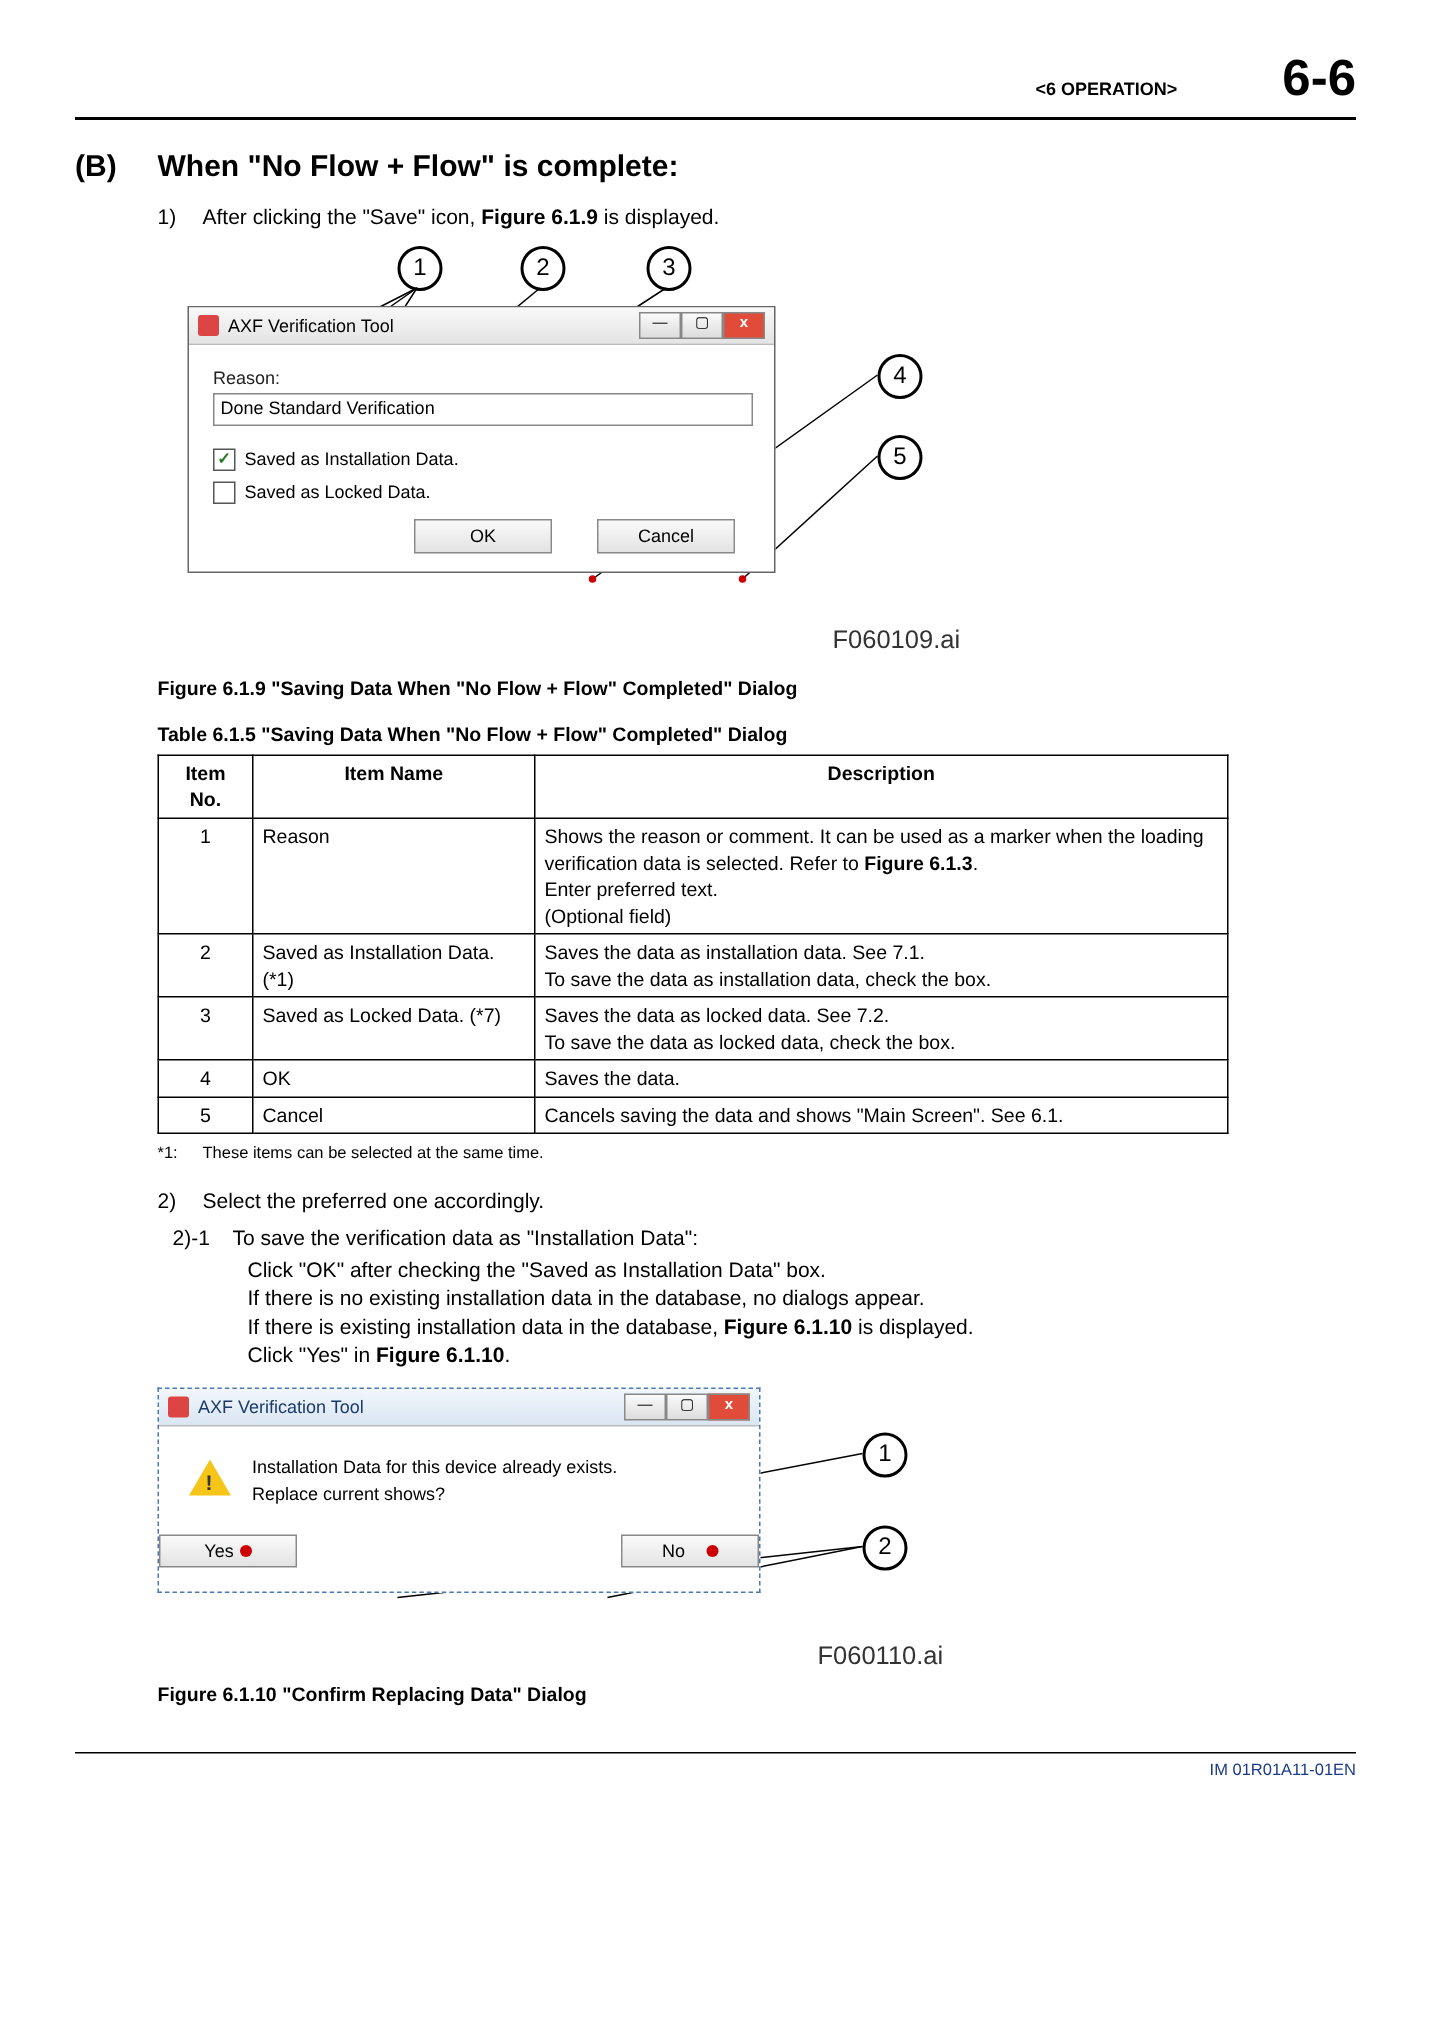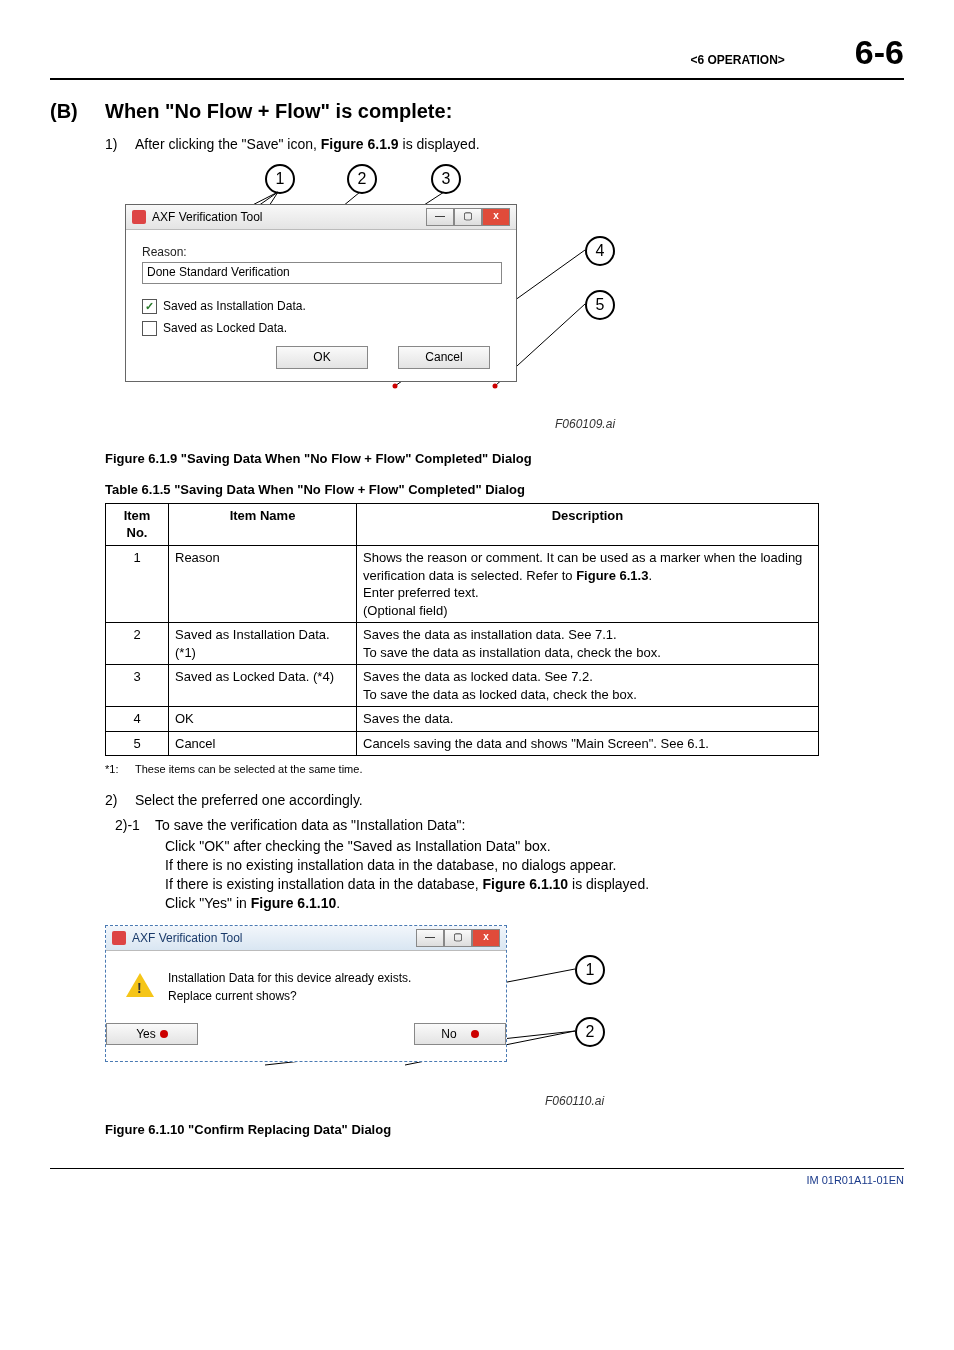--- a/index.html
+++ b/index.html
@@ -115,21 +115,21 @@
   }
   .callout {
     position:absolute;
     width:26px; height:26px; border:2px solid #000; border-radius:50%;
     background:#fff;
     font-size:16px; font-weight:normal;
     display:flex; align-items:center; justify-content:center;
   }
   svg.leaders { position:absolute; left:0; top:0; pointer-events:none; }
   .ai-note {
-    position:absolute; font-size:12px; color:#333;font-style:italic;
+    position:absolute; font-size:17px; color:#333;
   }
 
   
   .fig2-wrap { position:relative; width:520px; margin: 12px 0 6px 0; }
   .dlg2 {
     width:400px;
     border:1px dashed #4a7ab3;
     background:#fff;
     font-size:12px;
   }
@@ -277,21 +277,21 @@
         </td>
       </tr>
       <tr>
         <td class="c">2</td>
         <td>Saved as Installation Data. (*1)</td>
         <td style="white-space:pre-line;">Saves the data as installation data. See 7.1.
 To save the data as installation data, check the box.</td>
       </tr>
       <tr>
         <td class="c">3</td>
-        <td>Saved as Locked Data. (*4)</td>
+        <td>Saved as Locked Data. (*7)</td>
         <td style="white-space:pre-line;">Saves the data as locked data. See 7.2.
 To save the data as locked data, check the box.</td>
       </tr>
       <tr>
         <td class="c">4</td>
         <td>OK</td>
         <td>Saves the data.</td>
       </tr>
       <tr>
         <td class="c">5</td>

